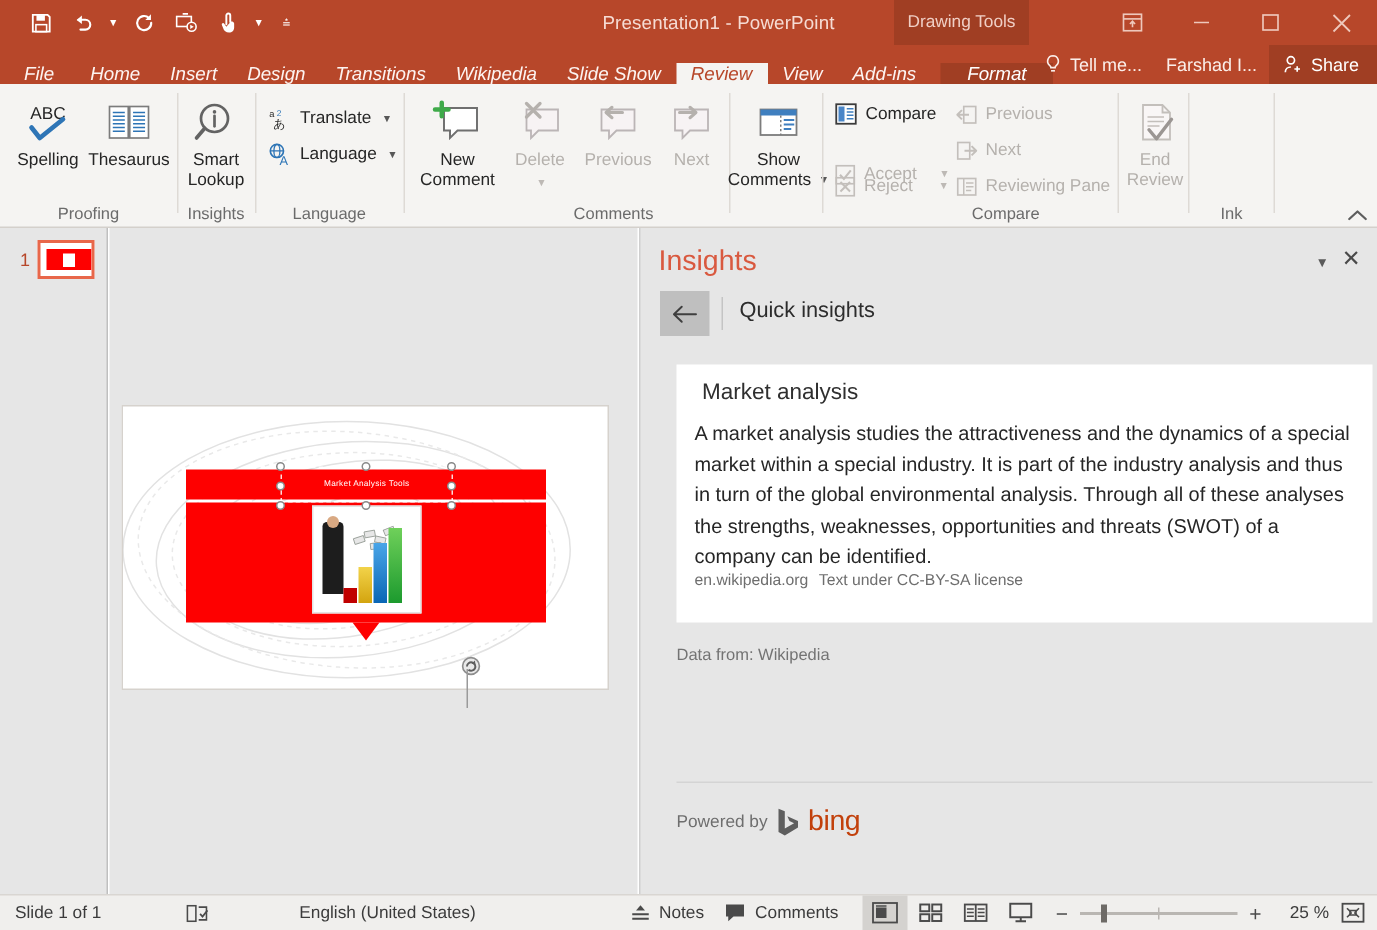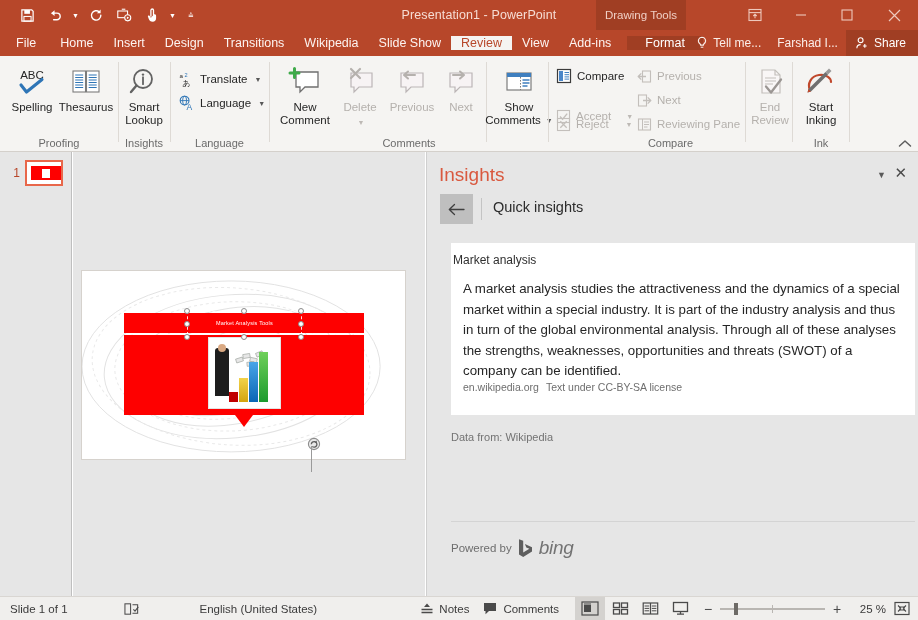--- a/index.html
+++ b/index.html
@@ -37,21 +37,21 @@
   }
   .wincontrols { position:absolute; right:0; top:0; height:30px; display:flex; }
   .wc { width:46px; height:30px; display:flex; align-items:center; justify-content:center; color:#eec8bc; }
   .wc:last-child { width:48px; }
 
   
   .tabbar {
     position:absolute; left:0; top:30px; width:918px; height:26px;
     background:#b7472a;
   }
-  .tabs { position:absolute; left:0; top:0; height:26px; display:flex; align-items:center; }
+  .tabs { position:absolute; left:0; top:0; height:26px; display:flex; align-items:flex-end;font-style:italic; }
   .tab {
     display:flex; align-items:center; padding:0 10px;
     color:#fdf4f1; font-size:12.5px; white-space:nowrap;
   }
   .tab.file { padding:0 14px 0 16px; }
   .tab.active { background:#f5f4f2; color:#b7472a; }
   .tab.ctx { background:#a03e23; color:#ffffff; padding:0 18px; }
   .tab-gap { width:6px; }
   .tabbar-right {
     position:absolute; right:0; top:0; height:26px; display:flex; align-items:stretch;
@@ -173,33 +173,33 @@
     background:#bfbfbf; display:flex; align-items:center; justify-content:center;
     color:#3f3f3f; font-size:16px;
   }
   .backdiv { position:absolute; left:54px; top:46px; width:1px; height:22px; background:#c4c4c4; }
   .quick { position:absolute; left:66px; top:47px; font-size:14.5px; color:#2c2c2c; }
 
   .card {
     position:absolute; left:24px; top:91px; width:464px; height:172px;
     background:#ffffff;
   }
-  .card-h { position:absolute; left:2px; top:10px; font-size:12px; color:#2f2f2f; }
+  .card-h { position:absolute; left:17px; top:10px; font-size:15px; color:#2f2f2f; }
   .card-p {
     position:absolute; left:12px; top:36px; width:438px;
     font-size:13.3px; line-height:20.6px; color:#262626;
   }
   .card-src { position:absolute; left:12px; top:138px; font-size:10.5px; color:#6e6e6e; }
   .card-src .sp { display:inline-block; width:7px; }
 
   .datafrom { position:absolute; left:24px; top:279px; font-size:11px; color:#737373; }
   .poweredline { position:absolute; left:24px; top:369px; width:464px; height:1px; background:#d4d4d4; }
   .powered { position:absolute; left:24px; top:385px; display:flex; align-items:center; gap:6px; }
   .powered .lbl { font-size:11.5px; color:#6e6e6e; }
-  .powered .bing { font-size:19px; color:#737373; letter-spacing:-.3px;font-style:italic; }
+  .powered .bing { font-size:19px; color:#c2410c; letter-spacing:-.3px; }
 
   
   .statusbar {
     position:absolute; left:0; top:596px; width:918px; height:24px;
     background:#f0efed; border-top:1px solid #d9d6d2;
     display:flex; align-items:center;gap:40px;
   }
   .sb-item { display:flex; align-items:center; gap:6px; font-size:11.5px; color:#3b3b3b; }
   .sb-slide { margin-left:10px; }
   .sb-lang { margin-left:20px; }
@@ -543,32 +543,20 @@
             </svg>
         </span>
         <span>End</span>
         <span>Review</span>
       </div>
       <div class="rgroup-label">Compare</div>
     </div>
     <div class="rsep" style="left:792px;"></div>
 
     <div class="rgroup" style="left:793px;width:56px;">
-      <div class="bigbtn" style="left:0;top:8px;width:56px;">
-        <span class="ico">
-          <svg width="34" height="32" viewBox="0 0 34 32">
-              <path d="M6 24c-3-6 1-14 9-15 7-1 12 3 12 7" fill="none" stroke="#c0482c" stroke-width="2.2" stroke-linecap="round"></path>
-              <path d="M3.5 26.5l3.5-1 17-17-2.5-2.5-17 17z" fill="#6f6f6f"></path>
-              <path d="M21.5 6l2.5 2.5 3.5-3.5L25 2.5z" fill="#9a9a9a"></path>
-              <path d="M3.5 26.5l3.5-1-2.5-2.5z" fill="#c0482c"></path>
-            </svg>
-        </span>
-        <span>Start</span>
-        <span>Inking</span>
-      </div>
       <div class="rgroup-label">Ink</div>
     </div>
     <div class="rsep" style="left:849px;"></div>
 
     <div class="collapse-ribbon">
       <svg width="14" height="10" viewBox="0 0 14 10">
           <path d="M1.5 7 7 2l5.5 5" fill="none" stroke="#5e5e5e" stroke-width="1.5" stroke-linecap="round" stroke-linejoin="round"></path>
         </svg>
     </div>
   </div>

